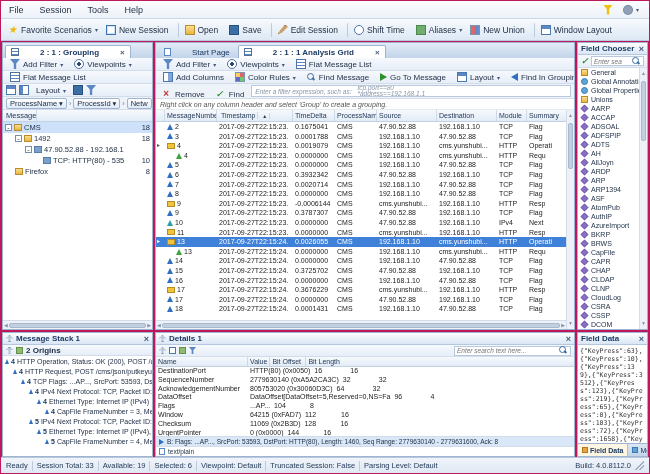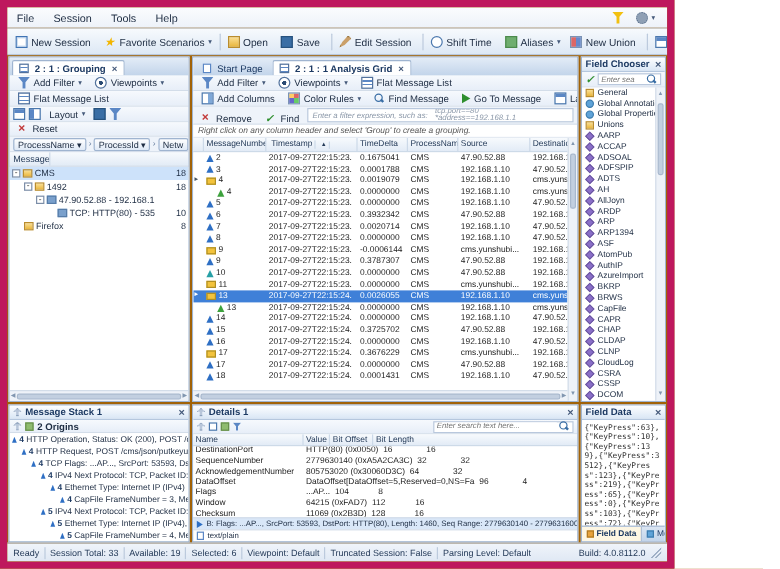--- a/index.html
+++ b/index.html
@@ -1,18 +1,18 @@
 <!DOCTYPE html>
 <html><head>
 <meta charset="utf-8">
 <style>
   *{box-sizing:border-box;margin:0;padding:0}
   html,body{width:650px;height:474px;overflow:hidden}
-  #win{position:relative;width:562px;height:474px;font-family:"Liberation Sans",sans-serif;
-       background:#a16207;border:6px solid #be185d;overflow:hidden;color:#1d2c42}
+  #win{position:relative;width:650px;height:474px;font-family:"Liberation Sans",sans-serif;
+       background:#be185d;border:1px solid #be185d;overflow:hidden;color:#1d2c42}
 
   
   #menubar{height:18px;display:flex;align-items:center;background:linear-gradient(#fbfcfe,#edf2f9);
            border-bottom:1px solid #cdd8e6;font-size:9px}
   .menu-item{padding:0 8px;line-height:18px;cursor:default}
   #menu-right{margin-left:auto;display:flex;align-items:center;gap:6px;padding-right:6px}
 
   
   #toolbar{height:22px;display:flex;align-items:center;background:linear-gradient(#f7fafd,#dde8f5);
            border-bottom:1px solid #b9c8dd;font-size:8.5px;padding:0 3px;white-space:nowrap;overflow:hidden}
@@ -62,21 +62,21 @@
 
   .phdr{height:12px;flex:none;display:flex;align-items:center;gap:3px;
         background:linear-gradient(#fdfeff,#d9e6f5);border-bottom:1px solid #b5c7de;
         font-size:8px;font-weight:bold;color:#1d3a63;padding:0 3px;white-space:nowrap;overflow:hidden}
   .phdr .x{margin-left:auto;color:#44597a;font-size:9px;line-height:10px;cursor:default}
   .ptool{flex:none;display:flex;align-items:center;gap:3px;background:linear-gradient(#f6f9fd,#e7eef8);
          border-bottom:1px solid #d3dde9;font-size:8px;padding:0 3px;height:13px;white-space:nowrap;overflow:hidden}
 
   .tabstrip{height:15px;flex:none;display:flex;align-items:flex-end;background:linear-gradient(#e3ecf7,#c2d4ea);
             padding:1px 2px 0;gap:2px;font-size:8px;white-space:nowrap;overflow:hidden}
-  .dtab{display:flex;align-items:center;gap:5px;padding:0 5px;height:13px;color:#1d3a63;border:1px solid transparent;border-bottom:none}
+  .dtab{display:flex;align-items:center;gap:21px;padding:0 5px;height:13px;color:#1d3a63;border:1px solid transparent;border-bottom:none}
   .dtab.active{background:#fff;border-color:#9fb4d0;border-radius:2px 2px 0 0;font-weight:bold}
   .dtab .x{font-size:8px;color:#44597a}
 
   
   .chiprow{flex:none;display:flex;align-items:center;gap:2px;height:13px;padding:0 3px;font-size:7.5px;
            background:#eef3fa;border-bottom:1px solid #d3dde9;white-space:nowrap;overflow:hidden}
   .chip{display:inline-flex;align-items:center;gap:2px;border:1px solid #9fb4d0;border-radius:2px;
         background:linear-gradient(#fff,#dfe9f6);padding:0 3px;height:11px}
   .chev{color:#6b82a2;font-size:7px}
   .glhdr{flex:none;display:flex;height:12px;background:linear-gradient(#f7fafd,#e2ebf6);
@@ -199,29 +199,29 @@
       <i class="ic ic-funnel yellow"></i>
       <span class="tbtn">
           <i class="ic ic-gear"></i>
           <span class="arrow">▾</span>
         </span>
     </span>
   </div>
 
   <div id="toolbar">
 
-  <span class="tbtn t-newsession">
+  <span class="tbtn t-fav">
+        <i class="ic"></i>
+        <span class="lbl">Favorite Scenarios</span>
+        <span class="arrow">▾</span>
+      </span>
+      <span class="tbtn t-newsession">
         <i class="ic"></i>
         <span class="lbl">New Session</span>
         <span class="arrow"></span>
-      </span>
-      <span class="tbtn t-fav">
-        <i class="ic"></i>
-        <span class="lbl">Favorite Scenarios</span>
-        <span class="arrow">▾</span>
       </span>
       <span class="tbtn sep">
         
         
         
       </span>
       <span class="tbtn t-open">
         <i class="ic"></i>
         <span class="lbl">Open</span>
         <span class="arrow"></span>
@@ -305,26 +305,20 @@
         </div>
         <div class="ptool">
           <i class="ic t-window-ic" style="background:linear-gradient(#5b87c5 3px,#fff 3px);border:1px solid #4a77ad"></i>
           <i class="ic" style="background:linear-gradient(90deg,#5b87c5 3px,#fff 3px);border:1px solid #4a77ad"></i>
           <span class="tbtn">
               <span>Layout</span>
               <span class="arrow">▾</span>
             </span>
           <i class="ic t-save-ic" style="background:#3a6ea5;border:1px solid #27527e"></i>
           <i class="ic ic-funnel"></i>
-        </div>
-        <div class="ptool" style="height:12px">
-          <span class="tbtn">
-              <i class="ic ic-redx"></i>
-              <span>Reset</span>
-            </span>
         </div>
         <div class="chiprow">
           <span class="chip">
               <span>ProcessName</span>
               <span class="arrow">▾</span>
             </span>
           <span class="chev">›</span>
           <span class="chip">
               <span>ProcessId</span>
               <span class="arrow">▾</span>

